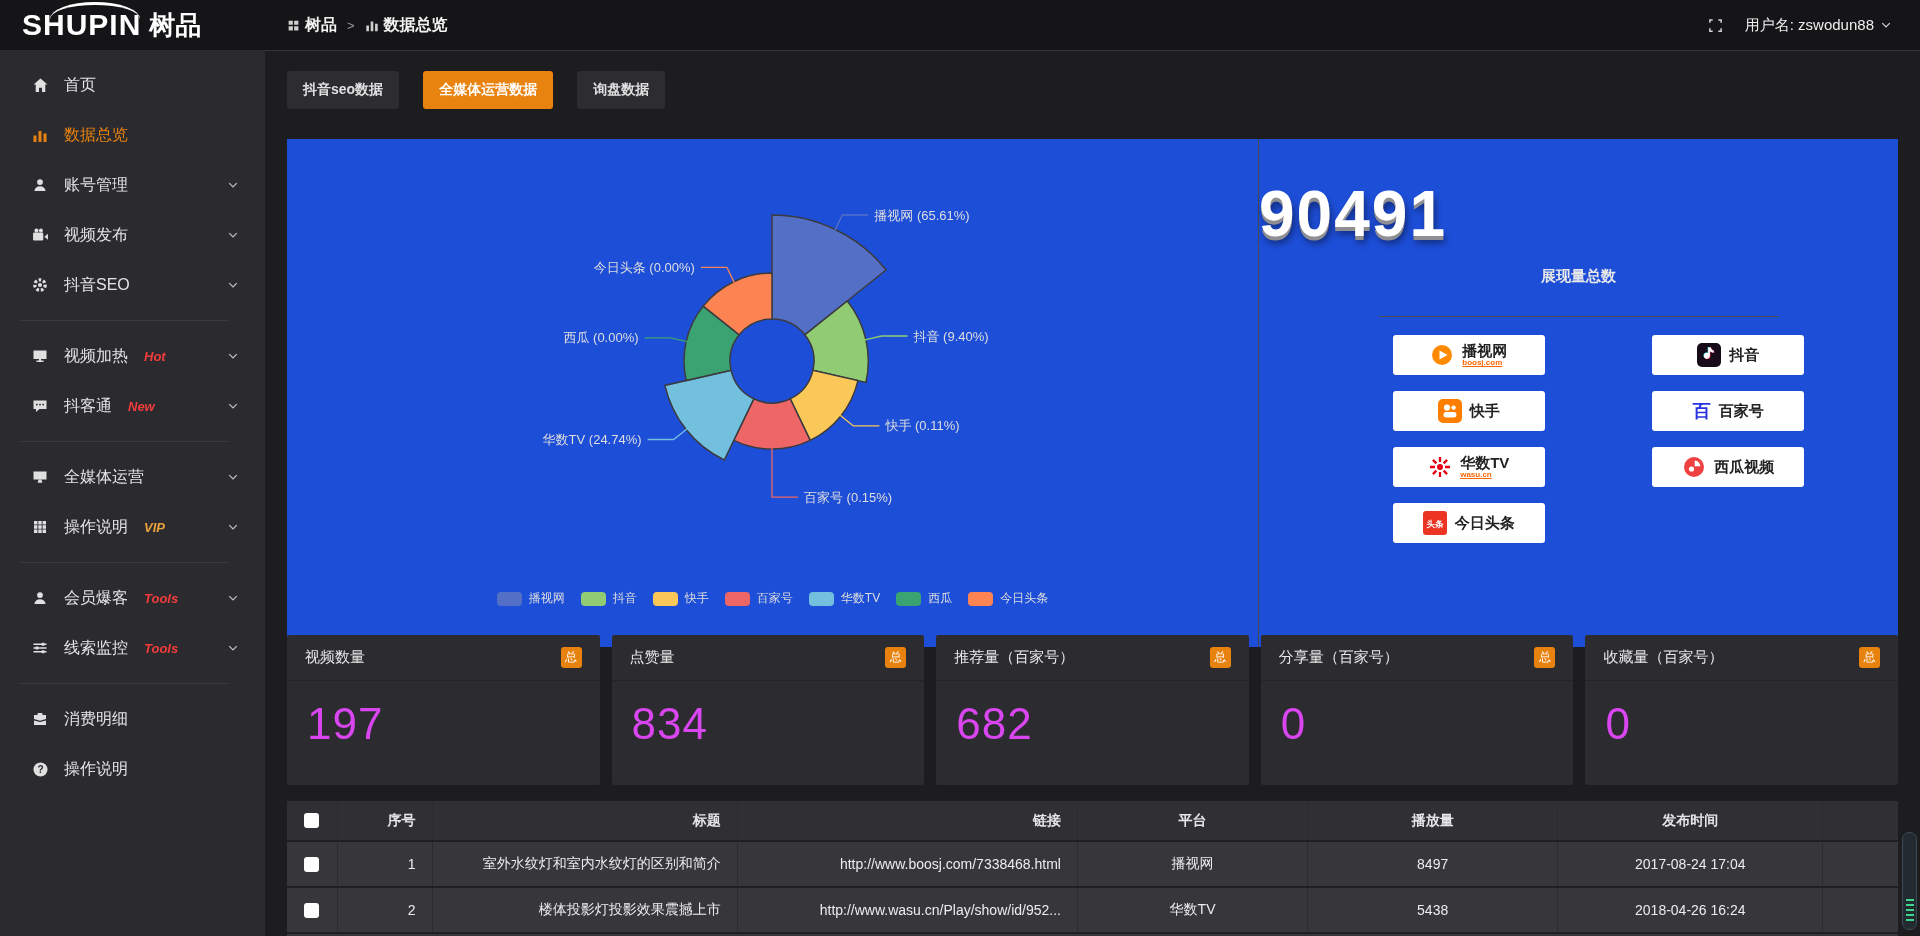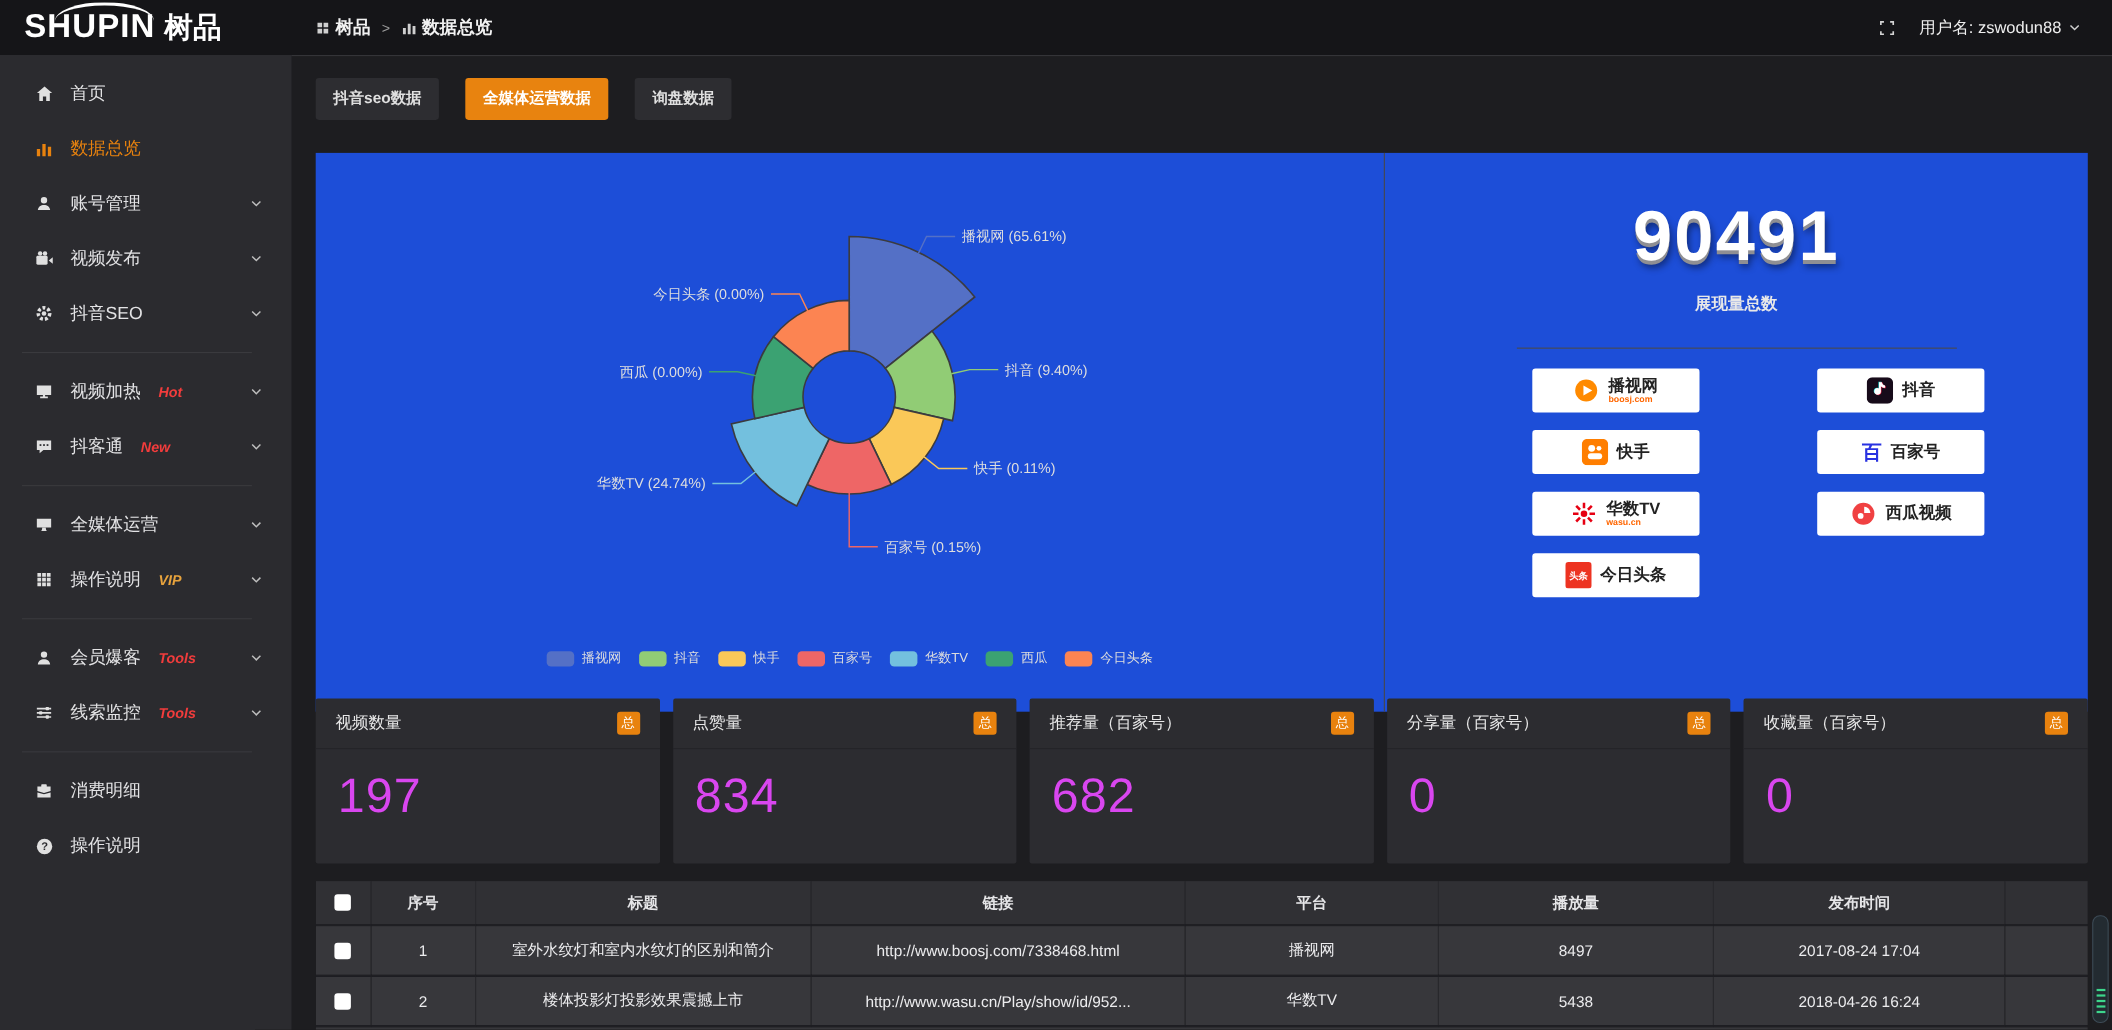--- a/index.html
+++ b/index.html
@@ -42,52 +42,52 @@
 
   
   .panel { position:absolute; left:22px; right:22px; top:88px; height:508px; background:#1d4ed8; display:flex; }
   .chart-area { flex:1; position:relative; }
   .chart-area svg.pie { position:absolute; inset:0; }
   .legend { position:absolute; left:0; right:0; bottom:40px; display:flex; justify-content:center; align-items:center; gap:16px; }
   .legend-item { display:flex; align-items:center; gap:7px; font-size:12px; color:#ddd; cursor:pointer; }
   .legend-swatch { width:25px; height:14px; border-radius:4px; }
 
   .side-panel { width:640px; border-left:1px solid #48484c; padding-top:38px; }
-  .big-num { text-align:center; font-size:64px; font-weight:bold; color:#fff; letter-spacing:2px;
+  .big-num { font-size:64px; font-weight:bold; color:#fff; letter-spacing:2px;
     text-shadow:0 4px 0 #8f8f93, 2px 7px 7px rgba(0,0,0,.45); }
   .big-label { text-align:center; font-size:15px; font-weight:bold; color:#e8e8e8; margin-top:16px; }
   .side-div2 { width:400px; margin:30px auto 0; border-top:1px solid #4a4a4e; }
   .platforms-title { margin:30px 0 0 95px; font-size:15px; font-weight:bold; color:#f0f0f0; }
   .platform-grid { margin-top:18px; padding:0 40px 0 80px; display:grid; grid-template-columns:1fr 1fr;
     row-gap:16px; justify-items:center; }
   .badge { width:152px; height:40px; background:#fff; border-radius:3px; display:flex; align-items:center;
     justify-content:center; gap:8px; }
   .badge .lg { display:inline-flex; }
   .badge .nm { font-size:15px; font-weight:bold; color:#222; line-height:1.05; }
-  .badge .sub { font-size:8px; font-weight:bold; color:#f60; }
+  .badge .sub { font-size:8px; font-weight:bold; color:#f60;text-decoration:underline; }
   .lg-txt { font-size:18px; font-weight:bold; }
 
   
   .cards { position:absolute; left:22px; right:22px; top:584px; display:flex; gap:12px; }
   .card { flex:1; height:150px; background:#2c2c30; border-radius:2px; }
   .card-head { height:46px; display:flex; align-items:center; justify-content:space-between;
     padding:0 18px; border-bottom:1px solid #242428; }
   .card-title { font-size:15px; color:#e8e8e8; }
   .card-badge { width:21px; height:21px; background:#e8820e; color:#fff; font-size:12px; border-radius:3px;
     display:flex; align-items:center; justify-content:center; cursor:pointer; }
   .card-value { padding:18px 20px 0; font-size:44px; color:#d946ef; letter-spacing:1px; }
 
   
   .table-wrap { position:absolute; left:22px; right:22px; top:750px; bottom:0; overflow:hidden; }
   table.data { width:100%; border-collapse:collapse; table-layout:fixed; }
   .data th { height:40px; background:#303034; font-size:14px; font-weight:bold; color:#e5e5e7; }
   .data td { height:46px; background:#37373b; font-size:14px; color:#ececee; }
   .data th, .data td { border-bottom:2px solid #1f1f23; border-left:1px solid #2c2c30; padding:0 16px; white-space:nowrap; overflow:hidden; }
   .data th:first-child, .data td:first-child { border-left:none; }
-  .col-l { text-align:center;margin-top:40px; } .col-c { text-align:center; }
+  .col-l { text-align:right;margin-top:40px; } .col-c { text-align:center; }
   .cell-link, .cell-title { color:#e8820e; cursor:pointer; }
   .checkbox { width:15px; height:15px; background:#fff; border-radius:3px; margin:0 auto; cursor:pointer; }
   .sliver { height:5px; background:#37373b; }
 
   
   .corner-widget { position:absolute; right:3px; bottom:6px; width:15px; height:98px; background:#232b31;
     border:1px solid #3c4a55; border-radius:7px; display:flex; flex-direction:column; justify-content:flex-end;
     align-items:center; padding-bottom:8px; gap:3px; cursor:pointer; }
   .corner-widget i { display:block; width:8px; height:2px; background:#3dd68c; }
 </style>

